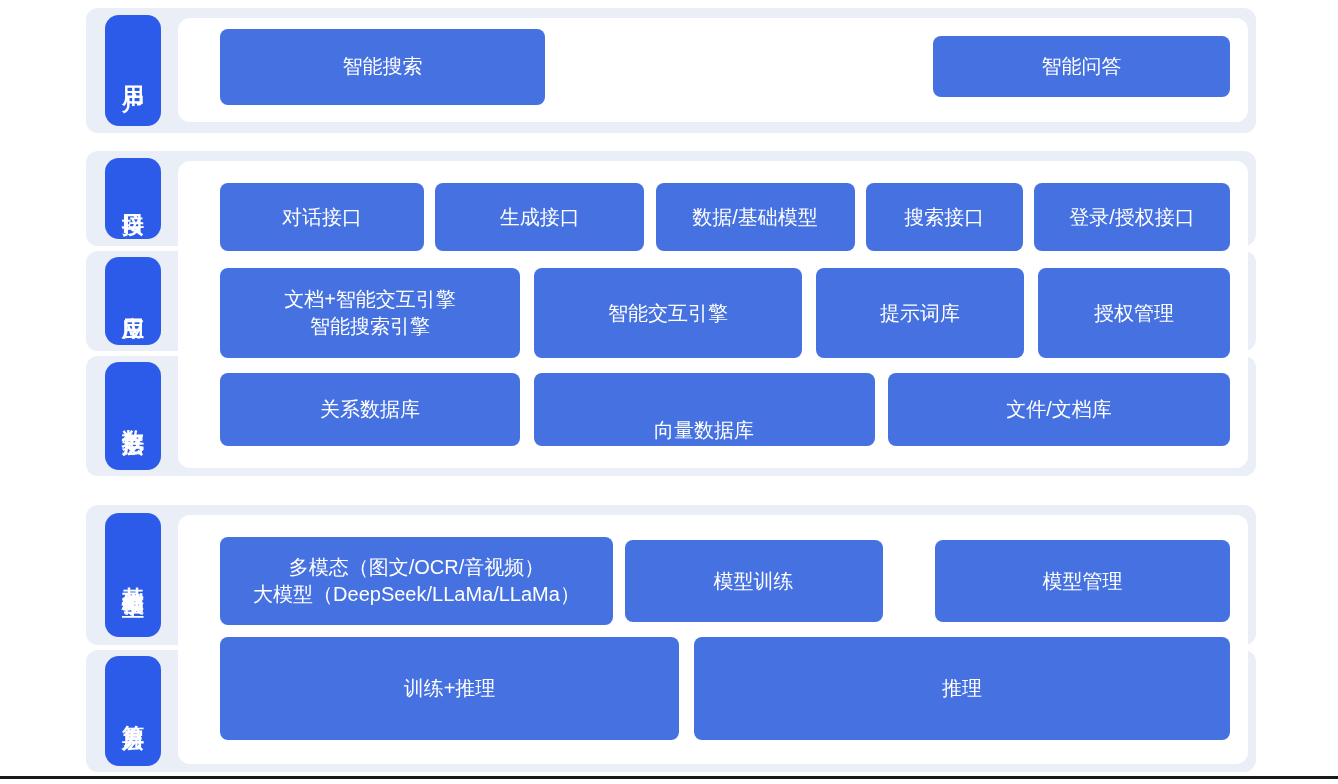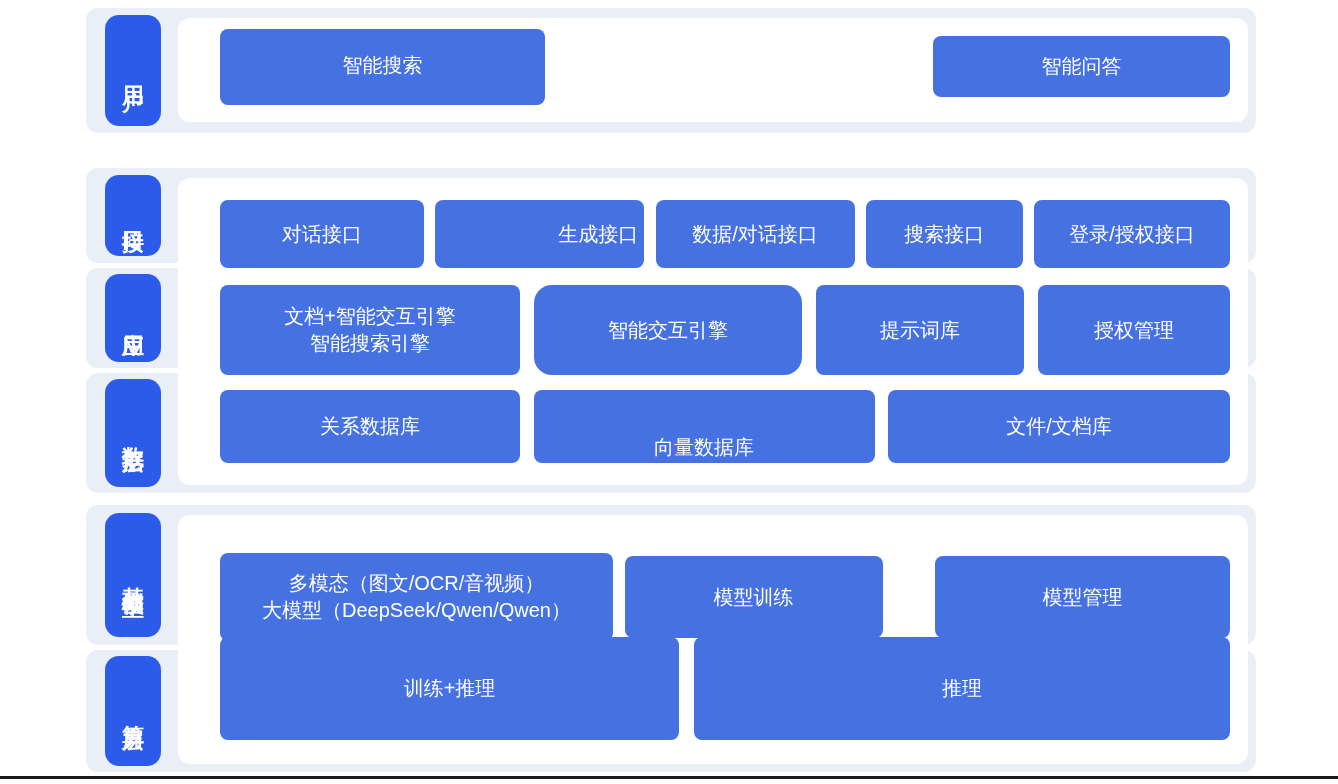--- a/index.html
+++ b/index.html
@@ -49,63 +49,63 @@
 </head>
 <body>
 
 <div id="page">
 
   <div class="section" style="top:8px;height:125px;">
     <div class="band" style="top:0;height:125px;"></div>
     <div class="white-box" style="top:10px;height:104px;"></div>
     <div class="layer-label">用户</div>
     <div class="row" style="top:28px;height:61px;">
-      <div class="box" style="width:325px;height:76px;font-family:Liberation Mono, monospace;">
+      <div class="box" style="width:325px;height:76px;">
         <span>智能搜索</span>
       </div>
       <div class="box" style="width:297px;height:61px;">
         <span>智能问答</span>
       </div>
     </div>
   </div>
 
-  <div class="section" style="top:168px;height:256px;">
+  <div class="section" style="top:151px;height:256px;">
     <div class="band" style="top:0;height:95px;"></div>
     <div class="band" style="top:100px;height:100px;"></div>
     <div class="band" style="top:205px;height:120px;"></div>
     <div class="white-box" style="top:10px;height:307px;"></div>
 
     <div class="layer-label" style="top:7px;bottom:auto;height:81px;">接口</div>
     <div class="layer-label" style="top:106px;bottom:auto;height:88px;">应用</div>
     <div class="layer-label" style="top:211px;bottom:auto;height:108px;">数据层</div>
 
     <div class="row" style="top:32px;height:68px;">
       <div class="box" style="width:204px;height:68px;">
         <span>对话接口</span>
       </div>
-      <div class="box" style="width:209px;height:68px;align-items:flex-end;">
+      <div class="box" style="width:209px;height:68px;">
         <span>生成接口</span>
       </div>
       <div class="box" style="width:199px;height:68px;">
-        <span>数据/对话接口</span>
+        <span>数据/基础模型</span>
       </div>
       <div class="box" style="width:157px;height:68px;align-items:center;">
         <span>搜索接口</span>
       </div>
       <div class="box" style="width:196px;height:68px;">
         <span>登录/授权接口</span>
       </div>
     </div>
 
     <div class="row" style="top:117px;height:90px;">
       <div class="box" style="width:300px;height:90px;">
         <span>文档+智能交互引擎</span>
         <span>智能搜索引擎</span>
       </div>
-      <div class="box" style="width:268px;height:90px;border-radius:18px;">
+      <div class="box" style="width:268px;height:90px;">
         <span>智能交互引擎</span>
       </div>
       <div class="box" style="width:208px;height:90px;">
         <span>提示词库</span>
       </div>
       <div class="box" style="width:192px;height:90px;">
         <span>授权管理</span>
       </div>
     </div>
 
@@ -123,24 +123,24 @@
   </div>
 
   <div class="section" style="top:505px;height:267px;">
     <div class="band" style="top:0;height:140px;"></div>
     <div class="band" style="top:145px;height:122px;"></div>
     <div class="white-box" style="top:10px;height:249px;"></div>
 
     <div class="layer-label" style="top:8px;bottom:auto;height:124px;">基础模型</div>
     <div class="layer-label" style="top:151px;bottom:auto;height:110px;">算力层</div>
 
-    <div class="row" style="top:48px;height:88px;">
+    <div class="row" style="top:32px;height:88px;">
       <div class="box" style="width:393px;height:88px;">
         <span>多模态（图文/OCR/音视频）</span>
-        <span>大模型（DeepSeek/Qwen/Qwen）</span>
+        <span>大模型（DeepSeek/LLaMa/LLaMa）</span>
       </div>
       <div class="box" style="width:258px;height:82px;">
         <span>模型训练</span>
       </div>
       <div class="box" style="width:295px;height:82px;margin-left:41px;">
         <span>模型管理</span>
       </div>
     </div>
 
     <div class="row" style="top:132px;height:103px;">

